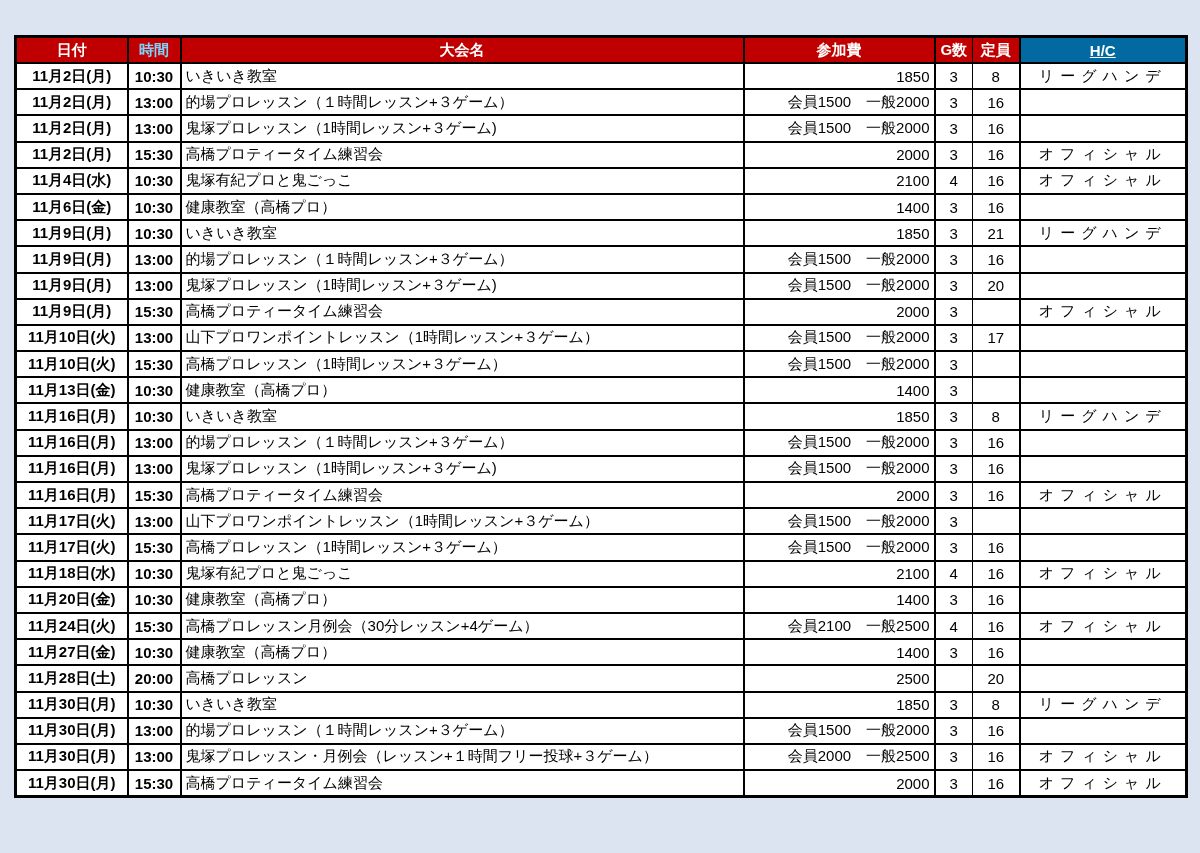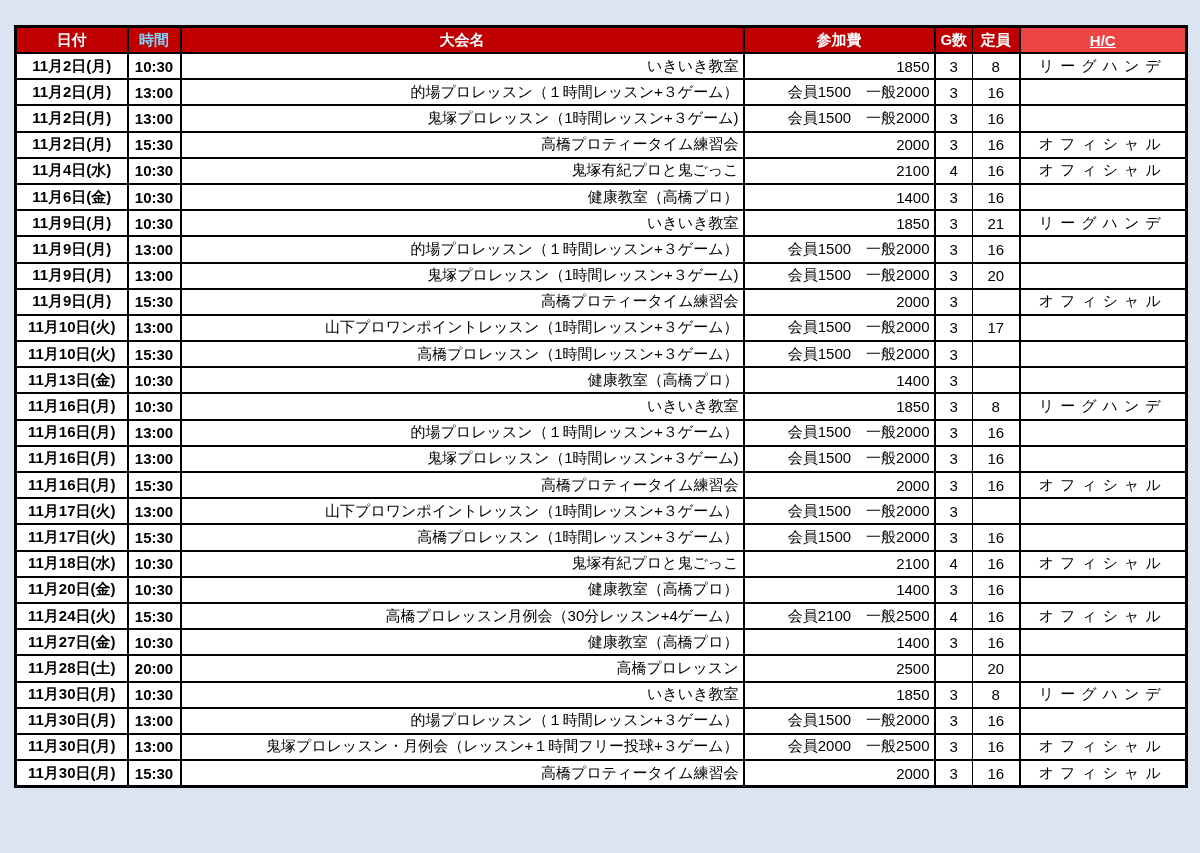--- a/index.html
+++ b/index.html
@@ -2,21 +2,21 @@
 <html><head>
 <meta charset="utf-8">
 <style>
   html, body { margin: 0; padding: 0; }
   body {
     width: 1200px; height: 853px;
     background: #dce3f1;
     font-family: "Liberation Sans", "DejaVu Sans", sans-serif;
     position: relative;
   }
-  .sheet { position: absolute; top: 25px; left: 14px; }
+  .sheet { position: absolute; top: 35px; left: 14px; }
   table.schedule {
     border-collapse: collapse;
     table-layout: fixed;
     background: #ffffff;
     border: 3px solid #000000;
   }
   .schedule th, .schedule td {
     border: 2px solid #000000;
     font-size: 15px;
     height: 24.2px;
@@ -29,21 +29,21 @@
     font-weight: bold;
     text-align: center;
     height: 24px;
   }
   
   .schedule .h-g, .schedule .c-g { border-right-width: 1px; margin-left: 20px; }
   .schedule .h-cap, .schedule .c-cap { border-left-width: 1px; }
 
   .c-date { text-align: center; font-weight: bold; }
   .c-time { text-align: center; font-weight: bold; }
-  .c-name { text-align: right; padding-left: 5px; margin-left: 28px; }
+  .c-name { text-align: left; padding-left: 5px; margin-left: 28px; }
   .c-fee  { text-align: right; }
   .c-g, .c-cap { text-align: center; }
   .c-hc   { text-align: center; letter-spacing: 6px; }
 
   col.w-date { width: 112px; }
   col.w-time { width: 53px; }
   col.w-name { width: 563px; }
   col.w-fee  { width: 191px; }
   col.w-g    { width: 38px; }
   col.w-cap  { width: 47px; }
@@ -64,21 +64,21 @@
         <col class="w-hc">
     </colgroup>
     <thead>
       <tr>
         <th class="h-date" style="background: rgb(192, 0, 0); color: rgb(255, 255, 255);">日付</th>
         <th class="h-time" style="background: rgb(192, 0, 0); color: #7dd3fc;">時間</th>
         <th class="h-name" style="background: rgb(192, 0, 0); color: rgb(255, 255, 255);">大会名</th>
         <th class="h-fee" style="background: rgb(192, 0, 0); color: rgb(255, 255, 255);">参加費</th>
         <th class="h-g" style="background: rgb(192, 0, 0); color: rgb(255, 255, 255);">G数</th>
         <th class="h-cap" style="background: rgb(192, 0, 0); color: rgb(255, 255, 255);">定員</th>
-        <th class="h-hc" style="background: #ef4444; color: rgb(255, 255, 255); text-decoration: underline;">H/C</th>
+        <th class="h-hc" style="background: #0369a1; color: rgb(255, 255, 255); text-decoration: underline;">H/C</th>
       </tr>
     </thead>
     <tbody id="rows">
         <tr>
           <td class="c-date">11月2日(月)</td>
           <td class="c-time">10:30</td>
           <td class="c-name">いきいき教室</td>
           <td class="c-fee">1850</td>
           <td class="c-g">3</td>
           <td class="c-cap">8</td>

